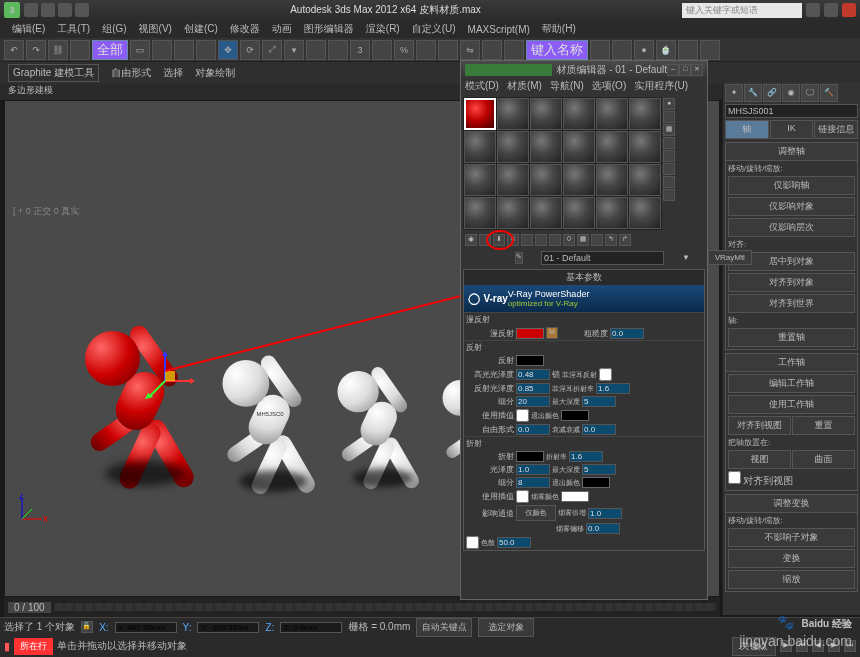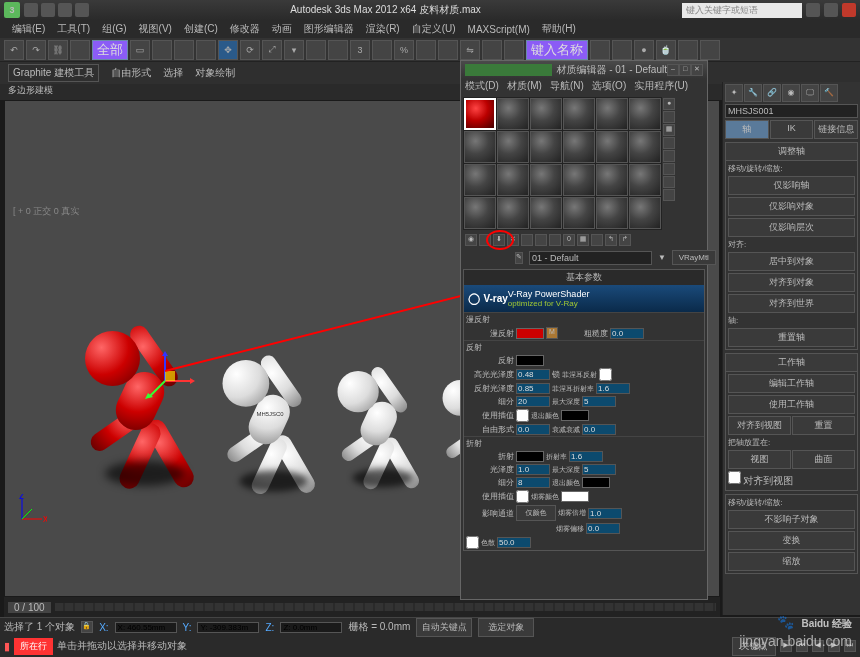--- a/index.html
+++ b/index.html
@@ -59,21 +59,21 @@
 .mat-title { height:18px; background:linear-gradient(#4a4a4a,#333); display:flex; align-items:center; padding:0 4px; font-size:10px; }
 .mat-title span:first-child { flex:1; }
 .mat-menu { height:16px; display:flex; padding:0 4px; gap:8px; font-size:9px; }
 .mat-slots { display:flex; padding:2px; }
 .slot-grid { display:grid; grid-template-columns:repeat(6,32px); grid-template-rows:repeat(4,32px); gap:1px; background:#222; padding:1px; }
 .slot { width:32px; height:32px; background:radial-gradient(circle at 35% 30%,#777,#444 45%,#222); border:1px solid #555; }
 .slot.active { background:radial-gradient(circle at 35% 30%,#ff4444,#bb0000 45%,#440000); border:2px solid #fff; }
 .slot-side { width:14px; display:flex; flex-direction:column; gap:1px; padding:1px; }
 .sbtn { width:12px; height:12px; background:#444; border:1px solid #555; font-size:7px; text-align:center; }
 .mat-toolbar { display:flex; gap:2px; padding:2px 4px; flex-wrap:wrap; }
-.mat-name-row { display:flex; padding:2px 18px; gap:6px; align-items:center;margin-left:36px; }
+.mat-name-row { display:flex; padding:2px 18px; gap:18px; align-items:center;margin-left:36px; }
 .mat-name-row input { flex:1; background:#222; border:1px solid #555; color:#bbb; padding:1px 2px; font-size:9px; }
 .mat-params { flex:1; overflow:auto; padding:2px; }
 .param-section { border:1px solid #555; margin-bottom:2px; }
 .param-title { background:#2a2a2a; text-align:center; padding:1px; font-size:9px; }
 .vray-banner { background:linear-gradient(#1a4a7a,#0a2a4a); padding:4px; display:flex; align-items:center; color:#fff; }
 .vray-logo { font-weight:bold; font-size:11px; }
 .vray-tag { font-size:8px; color:#a0c734; }
 .param-row { display:flex; align-items:center; padding:1px 2px; gap:2px; font-size:9px; }
 .param-row label { width:48px; text-align:right; font-size:8px; }
 .spinner { width:34px; background:#0c4a6e; border:1px solid #555; color:#ddd; padding:0 1px; font-size:8px; }
@@ -458,20 +458,21 @@
       </div>
       <div style="font-size:8px;">把轴放置在:</div>
       <div class="rrow">
         <div class="rbtn">视图</div>
         <div class="rbtn">曲面</div>
       </div>
       <div style="font-size:8px;"><input type="checkbox" style=""> <span>对齐到视图</span></div>
     </div>
   </div>
   <div class="rollout">
+    <div class="rollout-title">调整变换</div>
     <div class="rollout-body">
       <div style="font-size:8px;">移动/旋转/缩放:</div>
       <div class="rbtn">不影响子对象</div>
       <div class="rbtn">变换</div>
       <div class="rbtn">缩放</div>
     </div>
   </div>
 </div>
 
 <div class="timeline">

